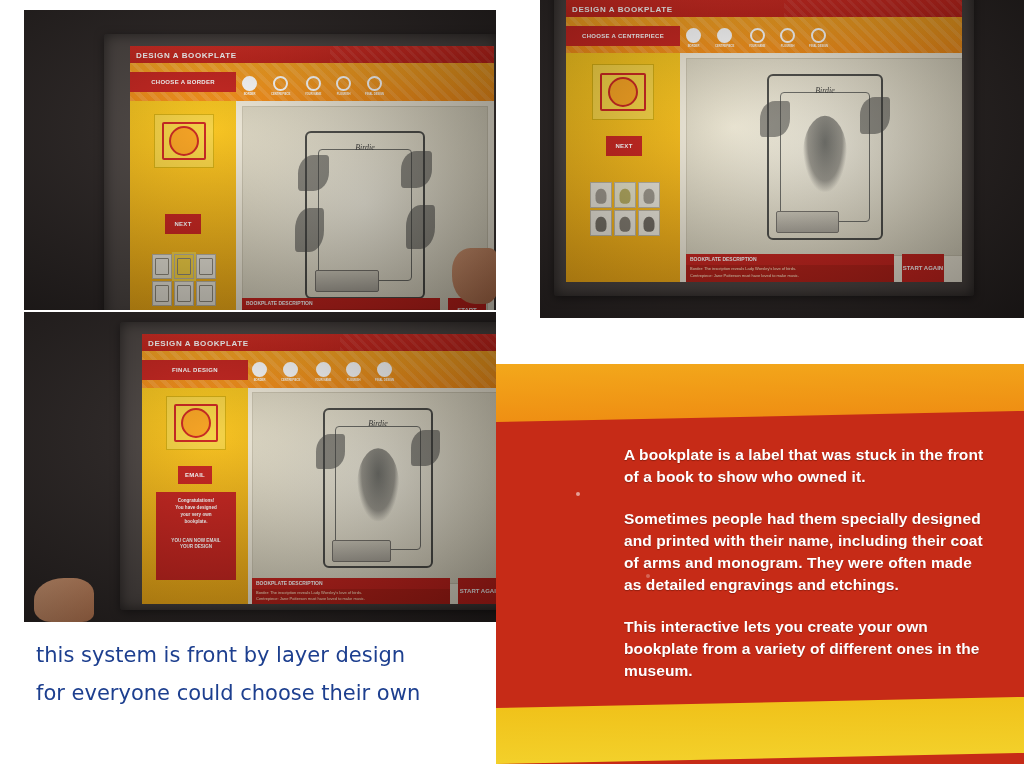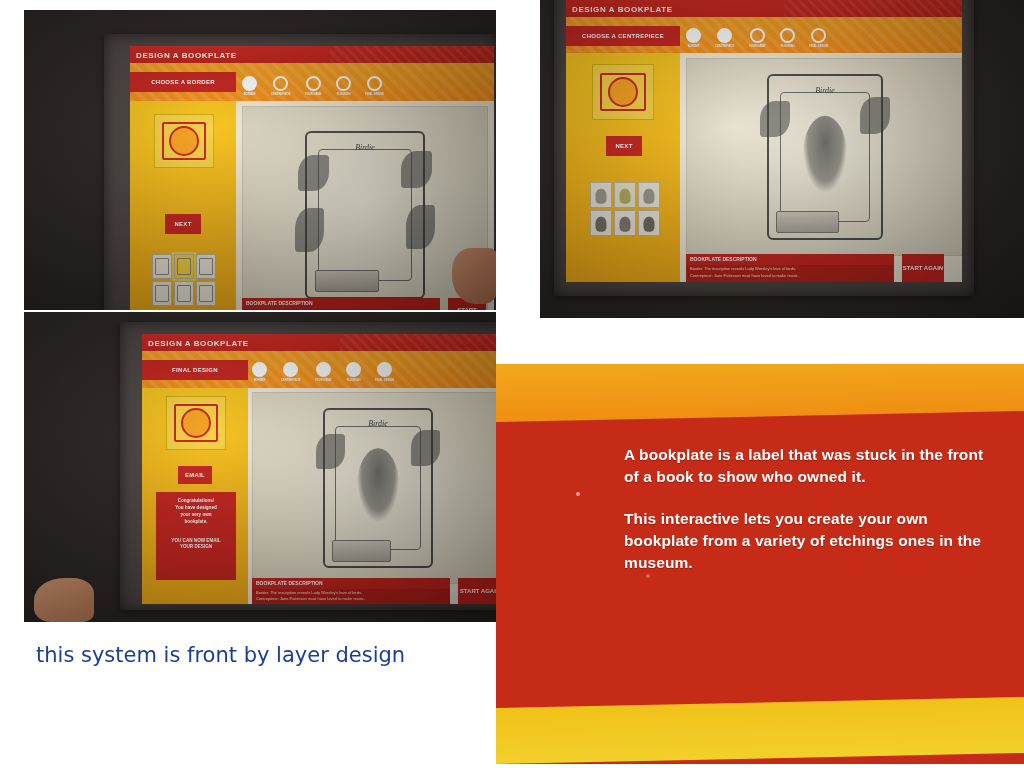--- a/index.html
+++ b/index.html
@@ -401,24 +401,26 @@
       </div>
     </div>
   </div>
 
   <div style="position:absolute;left:10px;bottom:0px;width:60px;height:44px;
               background:linear-gradient(135deg,#e0a57d,#bf7a52);border-radius:50% 35% 20% 30%;"></div>
 </div>
 
 <div class="note" style="left:36px;top:636px;width:440px;">
   <div>this system is front by layer design</div>
+  <div>for everyone could choose their own</div>
 </div>
 
 <div id="intro-screen">
   <div class="top-band"></div>
   <div class="bot-band"></div>
   <div class="dustspec" style="left:80px;top:128px;"></div>
   <div class="dustspec" style="left:150px;top:210px;opacity:.5;"></div>
   <div class="body">
     <p>A bookplate is a label that was stuck in the front of a book to show who owned it.</p>
-    <p>This interactive lets you create your own bookplate from a variety of etchings ones in the museum.</p>
+    <p>Sometimes people had them specially designed and printed with their name, including their coat of arms and monogram. They were often made as detailed engravings and etchings.</p>
+    <p>This interactive lets you create your own bookplate from a variety of different ones in the museum.</p>
   </div>
 </div>
 
 </body></html>

